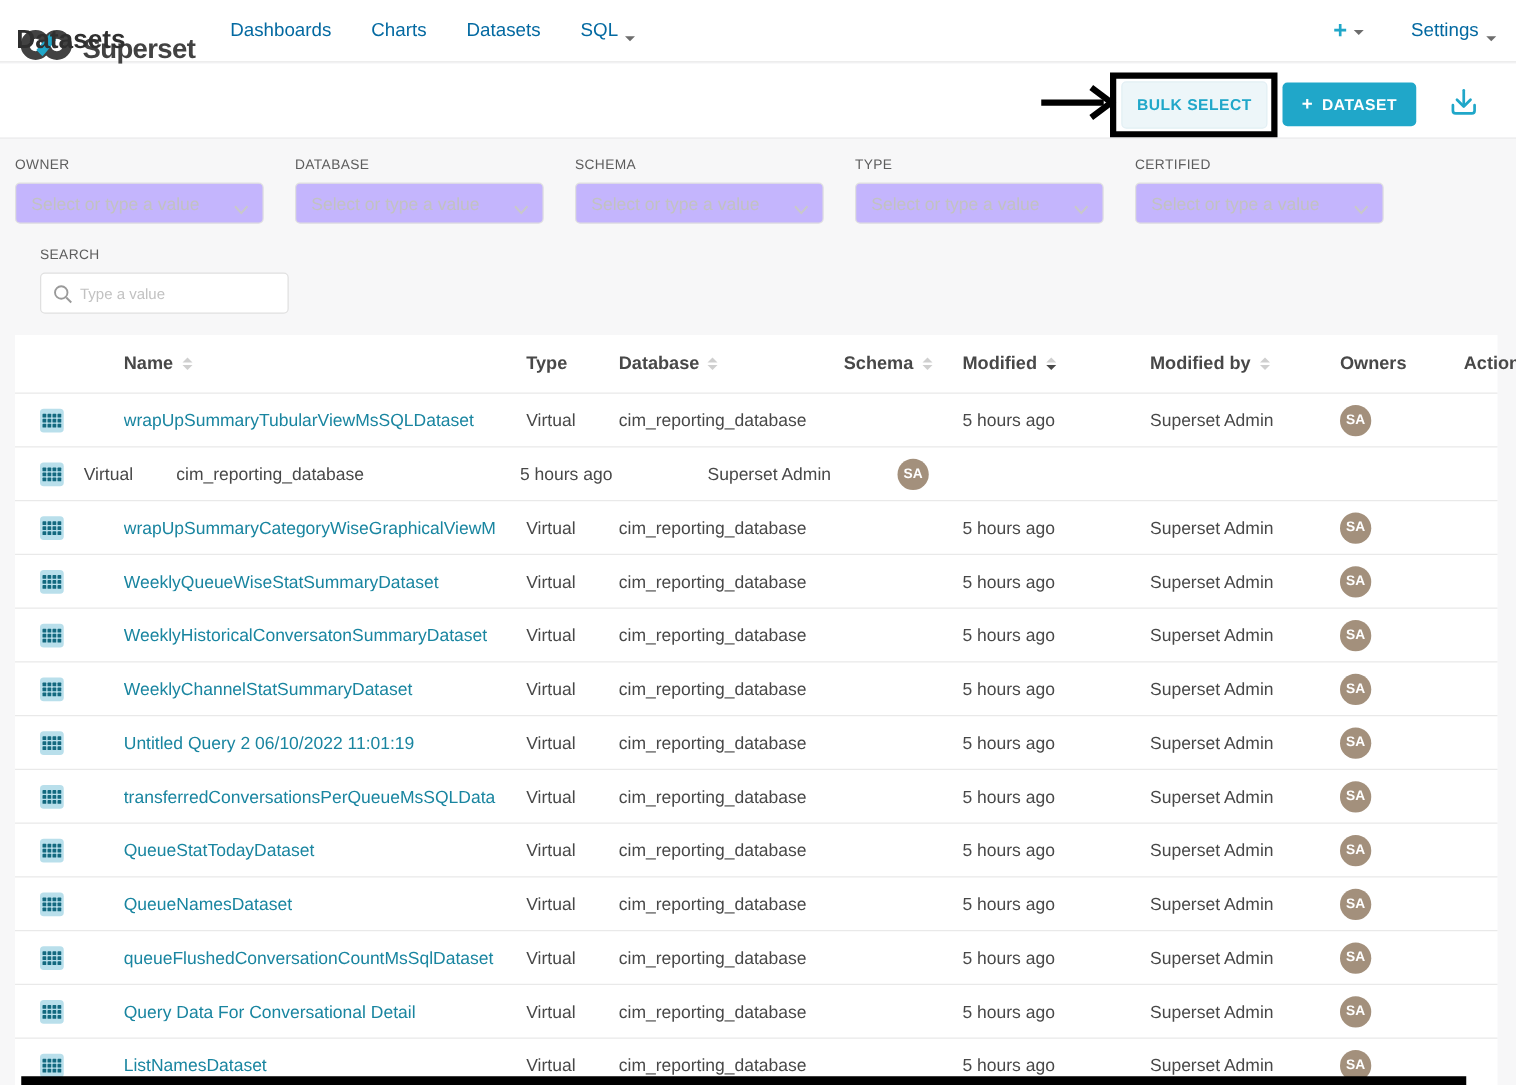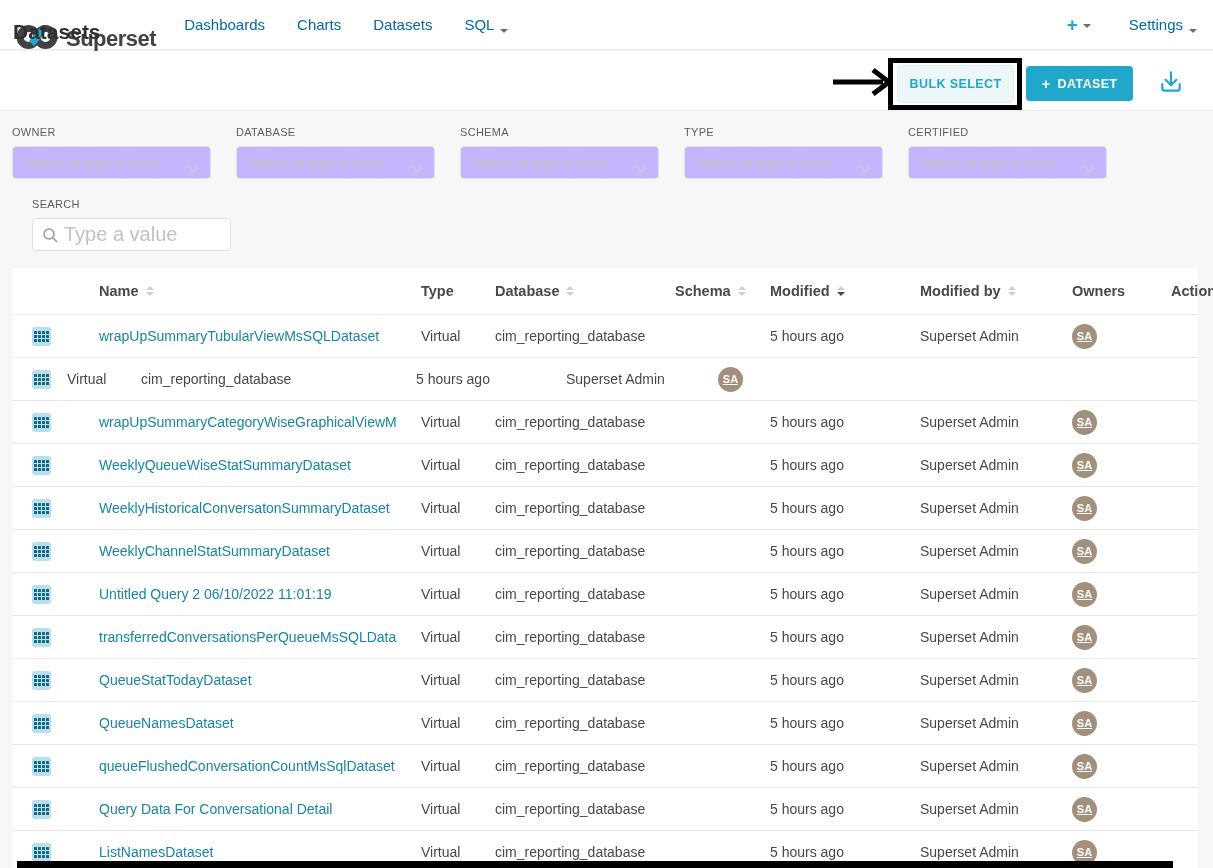--- a/index.html
+++ b/index.html
@@ -44,21 +44,21 @@
   .filter-label { font-size:11px; color:#5d5d5d; letter-spacing:.3px; margin-bottom:8px; font-weight:500; }
   .select-box { position:relative; width:199px; height:33px; background:#c4b5fd;
     border:1px solid #e0e0e0; border-radius:4px; }
   .select-box input { width:100%; height:100%; border:none; outline:none; background:transparent;
     font-family:"Liberation Sans",sans-serif; font-size:14px; color:#666; padding:0 30px 0 12px; }
   .select-box input::placeholder { color:#c2c2c2; }
   .select-chevron { position:absolute; right:11px; top:12px; }
   .search-group { position:absolute; left:12px; top:87px; width:199px;margin-left:20px; }
   .search-box { position:relative; width:199px; height:33px; background:#fff; border:1px solid #e0e0e0; border-radius:4px; }
   .search-box input { width:100%; height:100%; border:none; outline:none; background:transparent;
-    font-family:"Liberation Sans",sans-serif; font-size:20px; color:#666; padding:0 10px 0 31px; }
+    font-family:"Liberation Sans",sans-serif; font-size:12px; color:#666; padding:0 10px 0 31px; }
   .search-box input::placeholder { color:#c2c2c2; }
   .search-icon { position:absolute; left:9px; top:8px; }
 
   
   .table-card { position:absolute; left:12px; top:268px; width:1186px; height:600px; background:#fff; }
   .trow { display:flex; align-items:center; height:43px; border-top:1px solid #e9e9e9; }
   .thead-row { height:46px; border-top:none; font-weight:700; font-size:14.5px; color:#484848; }
   .th { display:flex; align-items:center; gap:7px; cursor:pointer; }
   .col-icon { width:55px; padding-left:20px; flex:none; }
   .col-name { width:322px; flex:none; overflow:hidden; white-space:nowrap;margin-left:32px; }
@@ -73,21 +73,21 @@
   .name-link { font-size:14px; color:#1985a0; text-decoration:none; white-space:nowrap; display:block; overflow:hidden; cursor:pointer; }
   .sort { display:inline-flex; flex-direction:column; gap:2px; }
   .sort .up { width:0;height:0;border-left:4px solid transparent;border-right:4px solid transparent;border-bottom:4px solid #cfcfcf; }
   .sort .down { width:0;height:0;border-left:4px solid transparent;border-right:4px solid transparent;border-top:4px solid #cfcfcf; }
   .sort.desc-active .down { border-top-color:#484848; }
   .grid-icon { width:19px; height:19px; background:#b9dfeb; border-radius:3px;
     display:grid; grid-template-columns:repeat(4,3px); grid-template-rows:repeat(3,3px); gap:1px;
     padding:2px; align-content:center; justify-content:center; }
   .grid-icon i { background:#13697f; border-radius:0.5px; }
   .avatar { width:25px; height:25px; border-radius:50%; background:#a3907c; color:#fff;
-    font-size:11px; font-weight:700; display:flex; align-items:center; justify-content:center; cursor:pointer;text-decoration:underline; }
+    font-size:11px; font-weight:700; display:flex; align-items:center; justify-content:center; cursor:pointer; }
 </style>
 </head>
 <body>
 
 <div class="navbar">
   <div class="logo">
     <span>
       <svg width="42" height="28" viewBox="0 0 42 28">
         <g fill="none" stroke-width="7">
           <circle cx="12.5" cy="14" r="8.5" stroke="#424242"></circle>

